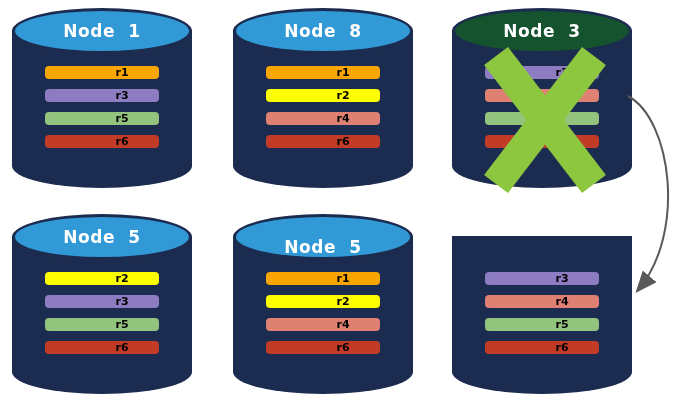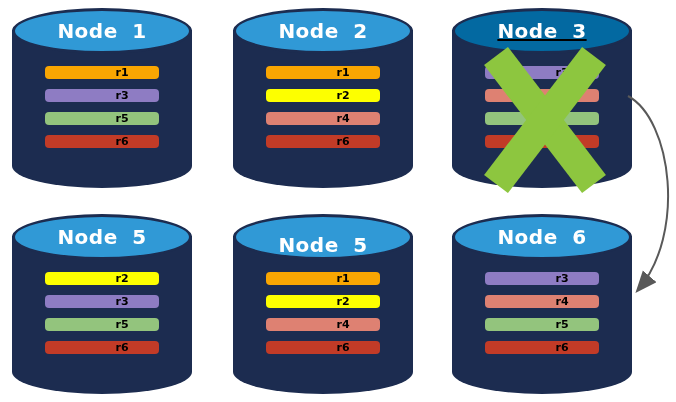--- a/index.html
+++ b/index.html
@@ -11,21 +11,21 @@
   .cyl-body {
     position:absolute; left:0; right:0; top:22px; bottom:0;
     border-radius:0 0 90px 90px / 0 0 22px 22px;
   }
   .cyl-top {
     position:absolute; left:0; right:0; top:0; height:46px;
     border-radius:50%; box-sizing:border-box; border:3px solid #1C2C50;
     display:flex; align-items:center; justify-content:center; z-index:2;
   }
   .node-title {
-    color:#ffffff; font-weight:bold; font-size:20px;
+    color:#ffffff; font-weight:bold; font-size:17px;
     word-spacing:7px; letter-spacing:0.5px;
   }
   .bars { position:absolute; left:33px; right:33px; top:58px; z-index:1; }
   .bar {
     height:13px; margin-bottom:10px; border-radius:4px;
     display:flex; align-items:center; justify-content:center;
     font-size:11px; font-weight:bold; color:#000000; line-height:13px;padding-left:40px;
   }
   .overlay { position:absolute; left:0; top:0; pointer-events:none; }
   .xmark { position:absolute; left:476px; top:46px; z-index:5; }
@@ -44,33 +44,33 @@
       <div class="bar" style="background: rgb(249, 166, 2);">r1</div>
       <div class="bar" style="background: rgb(142, 124, 195);">r3</div>
       <div class="bar" style="background: rgb(147, 196, 125);">r5</div>
       <div class="bar" style="background: rgb(194, 59, 39);">r6</div>
     </div>
   </div>
 
   <div class="node" style="left:233px;top:8px">
     <div class="cyl-body" style="background: rgb(28, 44, 80);"></div>
     <div class="cyl-top" style="background: rgb(48, 153, 214);">
-      <span class="node-title">Node 2</span>
+      <span class="node-title">Node 8</span>
     </div>
     <div class="bars">
       <div class="bar" style="background: rgb(249, 166, 2);">r1</div>
       <div class="bar" style="background: rgb(253, 255, 0);">r2</div>
       <div class="bar" style="background: rgb(222, 129, 114);">r4</div>
       <div class="bar" style="background: rgb(194, 59, 39);">r6</div>
     </div>
   </div>
 
   <div class="node" style="left:452px;top:8px">
     <div class="cyl-body" style="background: rgb(28, 44, 80);"></div>
-    <div class="cyl-top" style="background: #0369a1; text-decoration: underline;">
+    <div class="cyl-top" style="background: #14532d;">
       <span class="node-title">Node 3</span>
     </div>
     <div class="bars">
       <div class="bar" style="background: rgb(142, 124, 195);">r3</div>
       <div class="bar" style="background: rgb(222, 129, 114);"></div>
       <div class="bar" style="background: rgb(147, 196, 125);"></div>
       <div class="bar" style="background: rgb(194, 59, 39);"></div>
     </div>
   </div>
 
@@ -95,23 +95,20 @@
     <div class="bars">
       <div class="bar" style="background: rgb(249, 166, 2);">r1</div>
       <div class="bar" style="background: rgb(253, 255, 0);">r2</div>
       <div class="bar" style="background: rgb(222, 129, 114);">r4</div>
       <div class="bar" style="background: rgb(194, 59, 39);">r6</div>
     </div>
   </div>
 
   <div class="node" style="left:452px;top:214px">
     <div class="cyl-body" style="background: rgb(28, 44, 80);"></div>
-    <div class="cyl-top" style="background: rgb(48, 153, 214);">
-      <span class="node-title">Node 6</span>
-    </div>
     <div class="bars">
       <div class="bar" style="background: rgb(142, 124, 195);">r3</div>
       <div class="bar" style="background: rgb(222, 129, 114);">r4</div>
       <div class="bar" style="background: rgb(147, 196, 125);">r5</div>
       <div class="bar" style="background: rgb(194, 59, 39);">r6</div>
     </div>
   </div>
 
   <svg class="xmark" width="138" height="148" viewBox="0 0 138 148">
     <line x1="20" y1="10" x2="118" y2="138" stroke-width="30" stroke="#8DC63F"></line>

